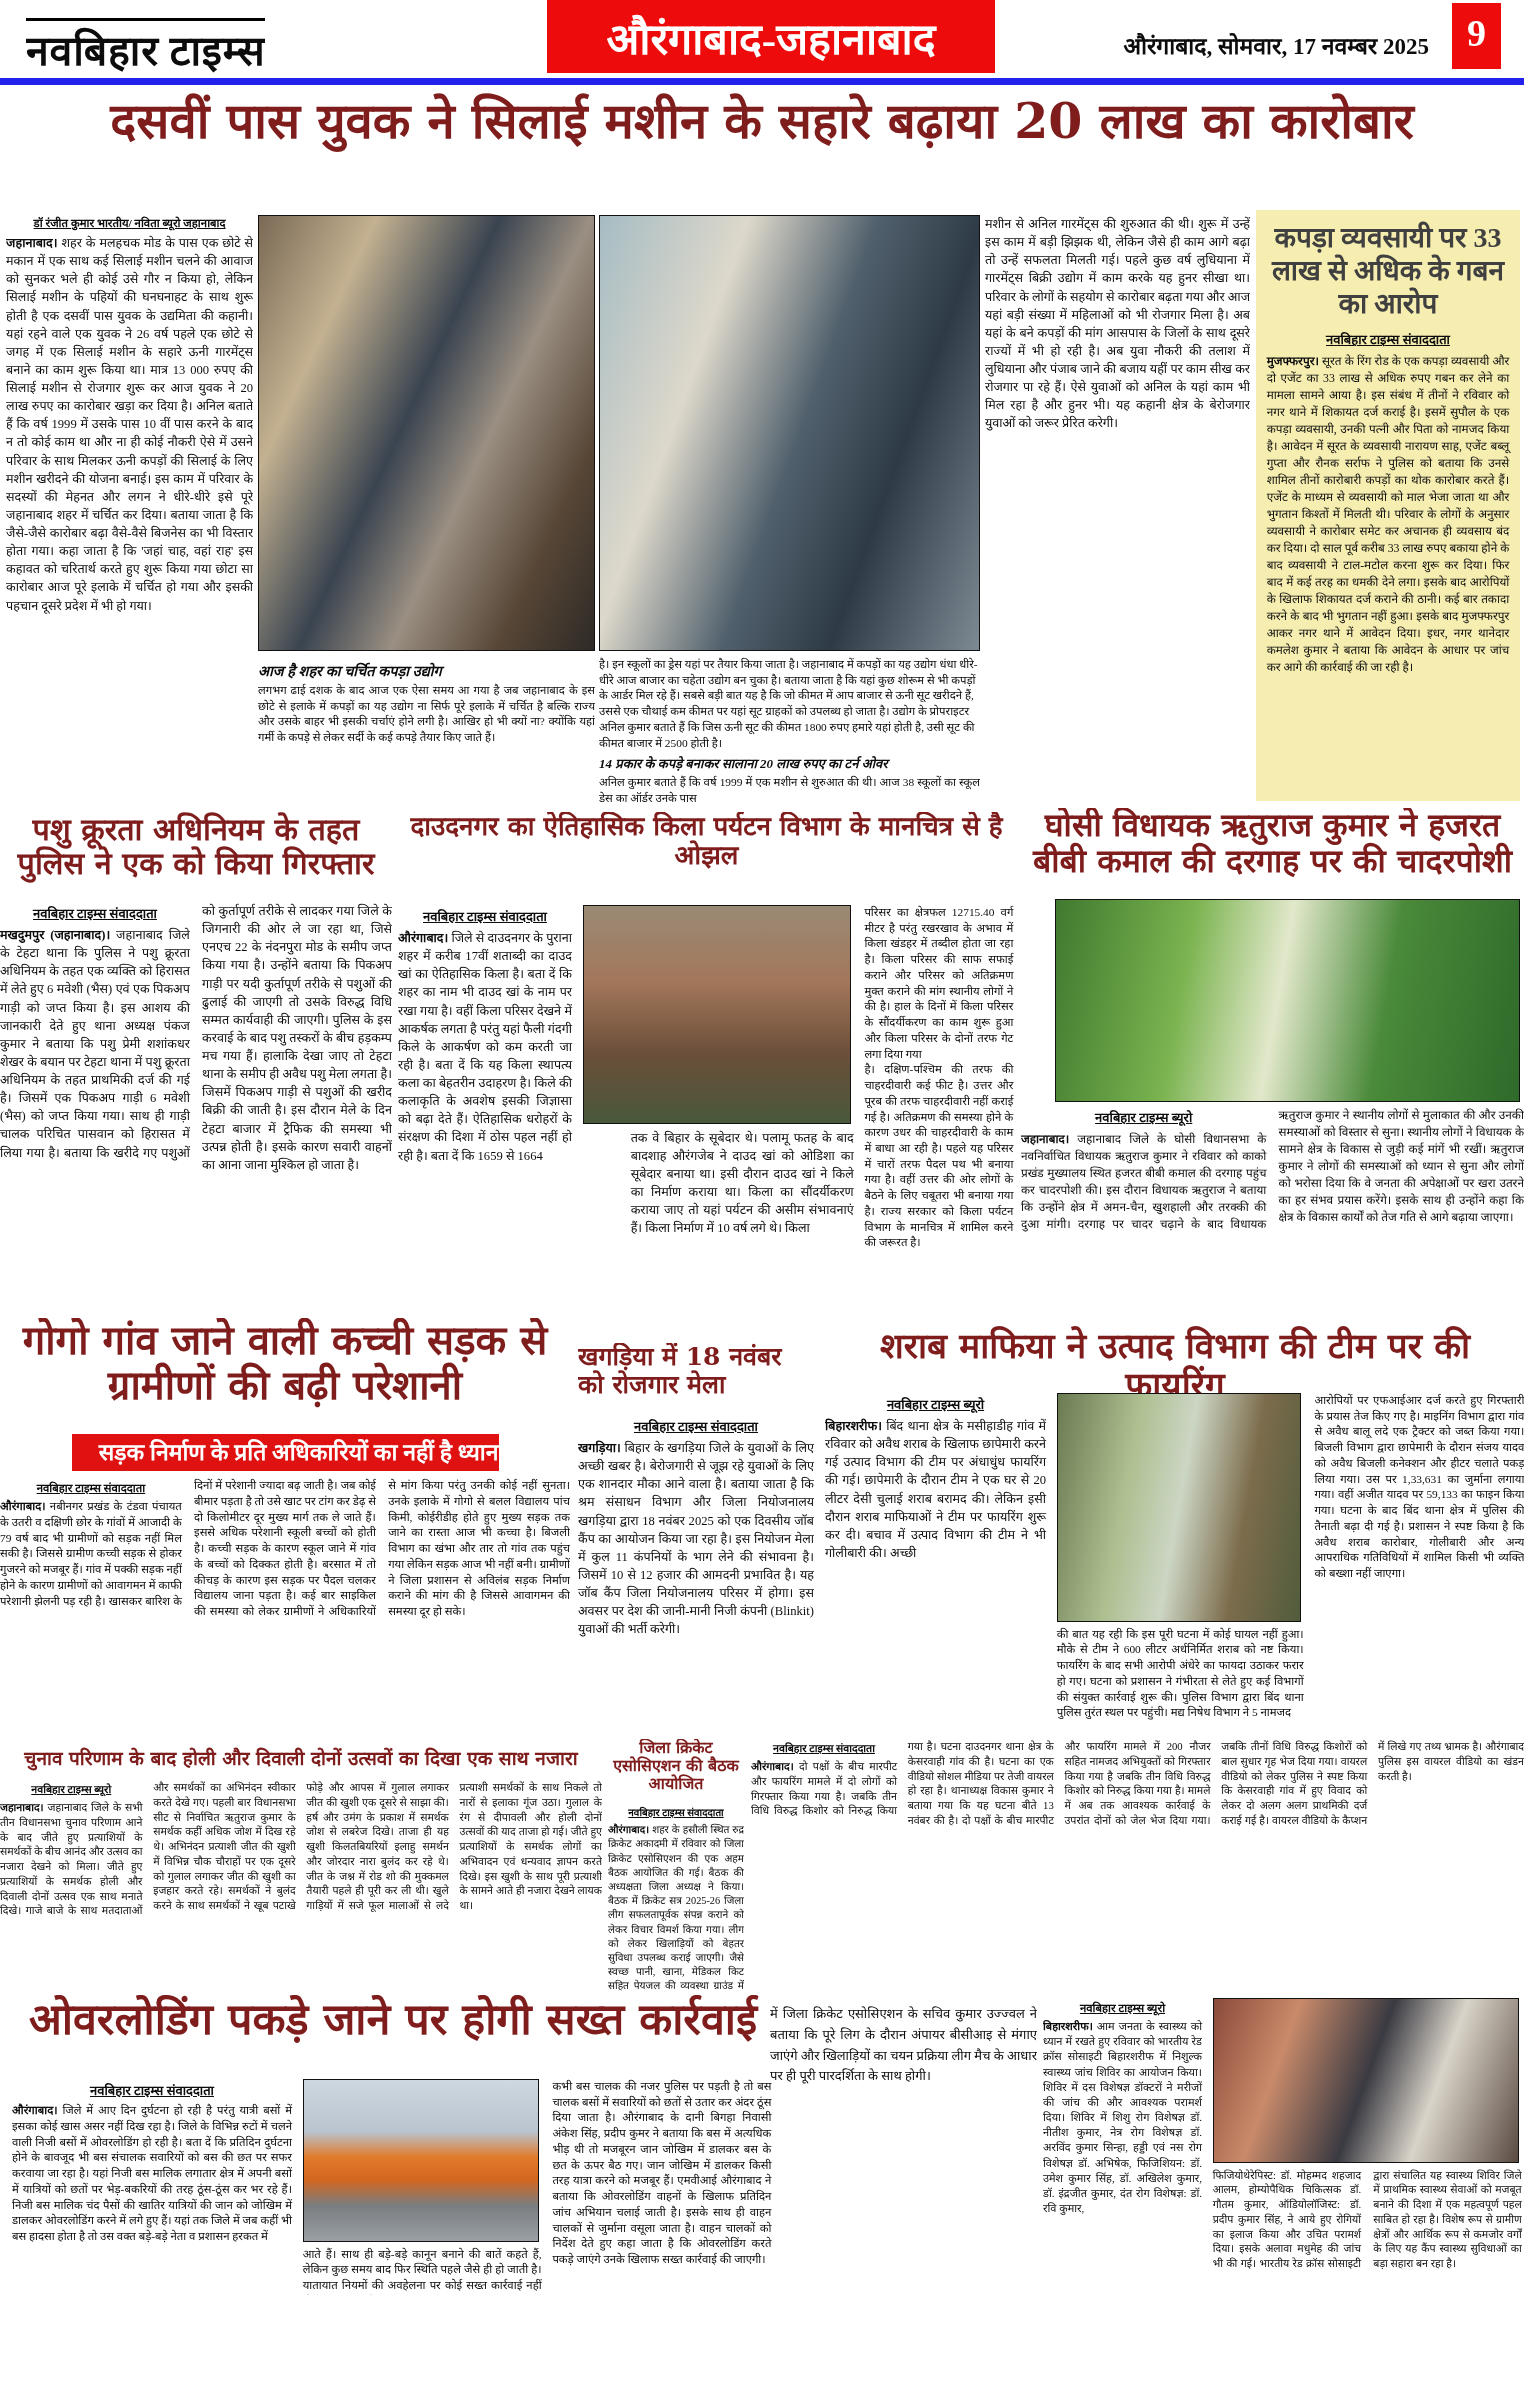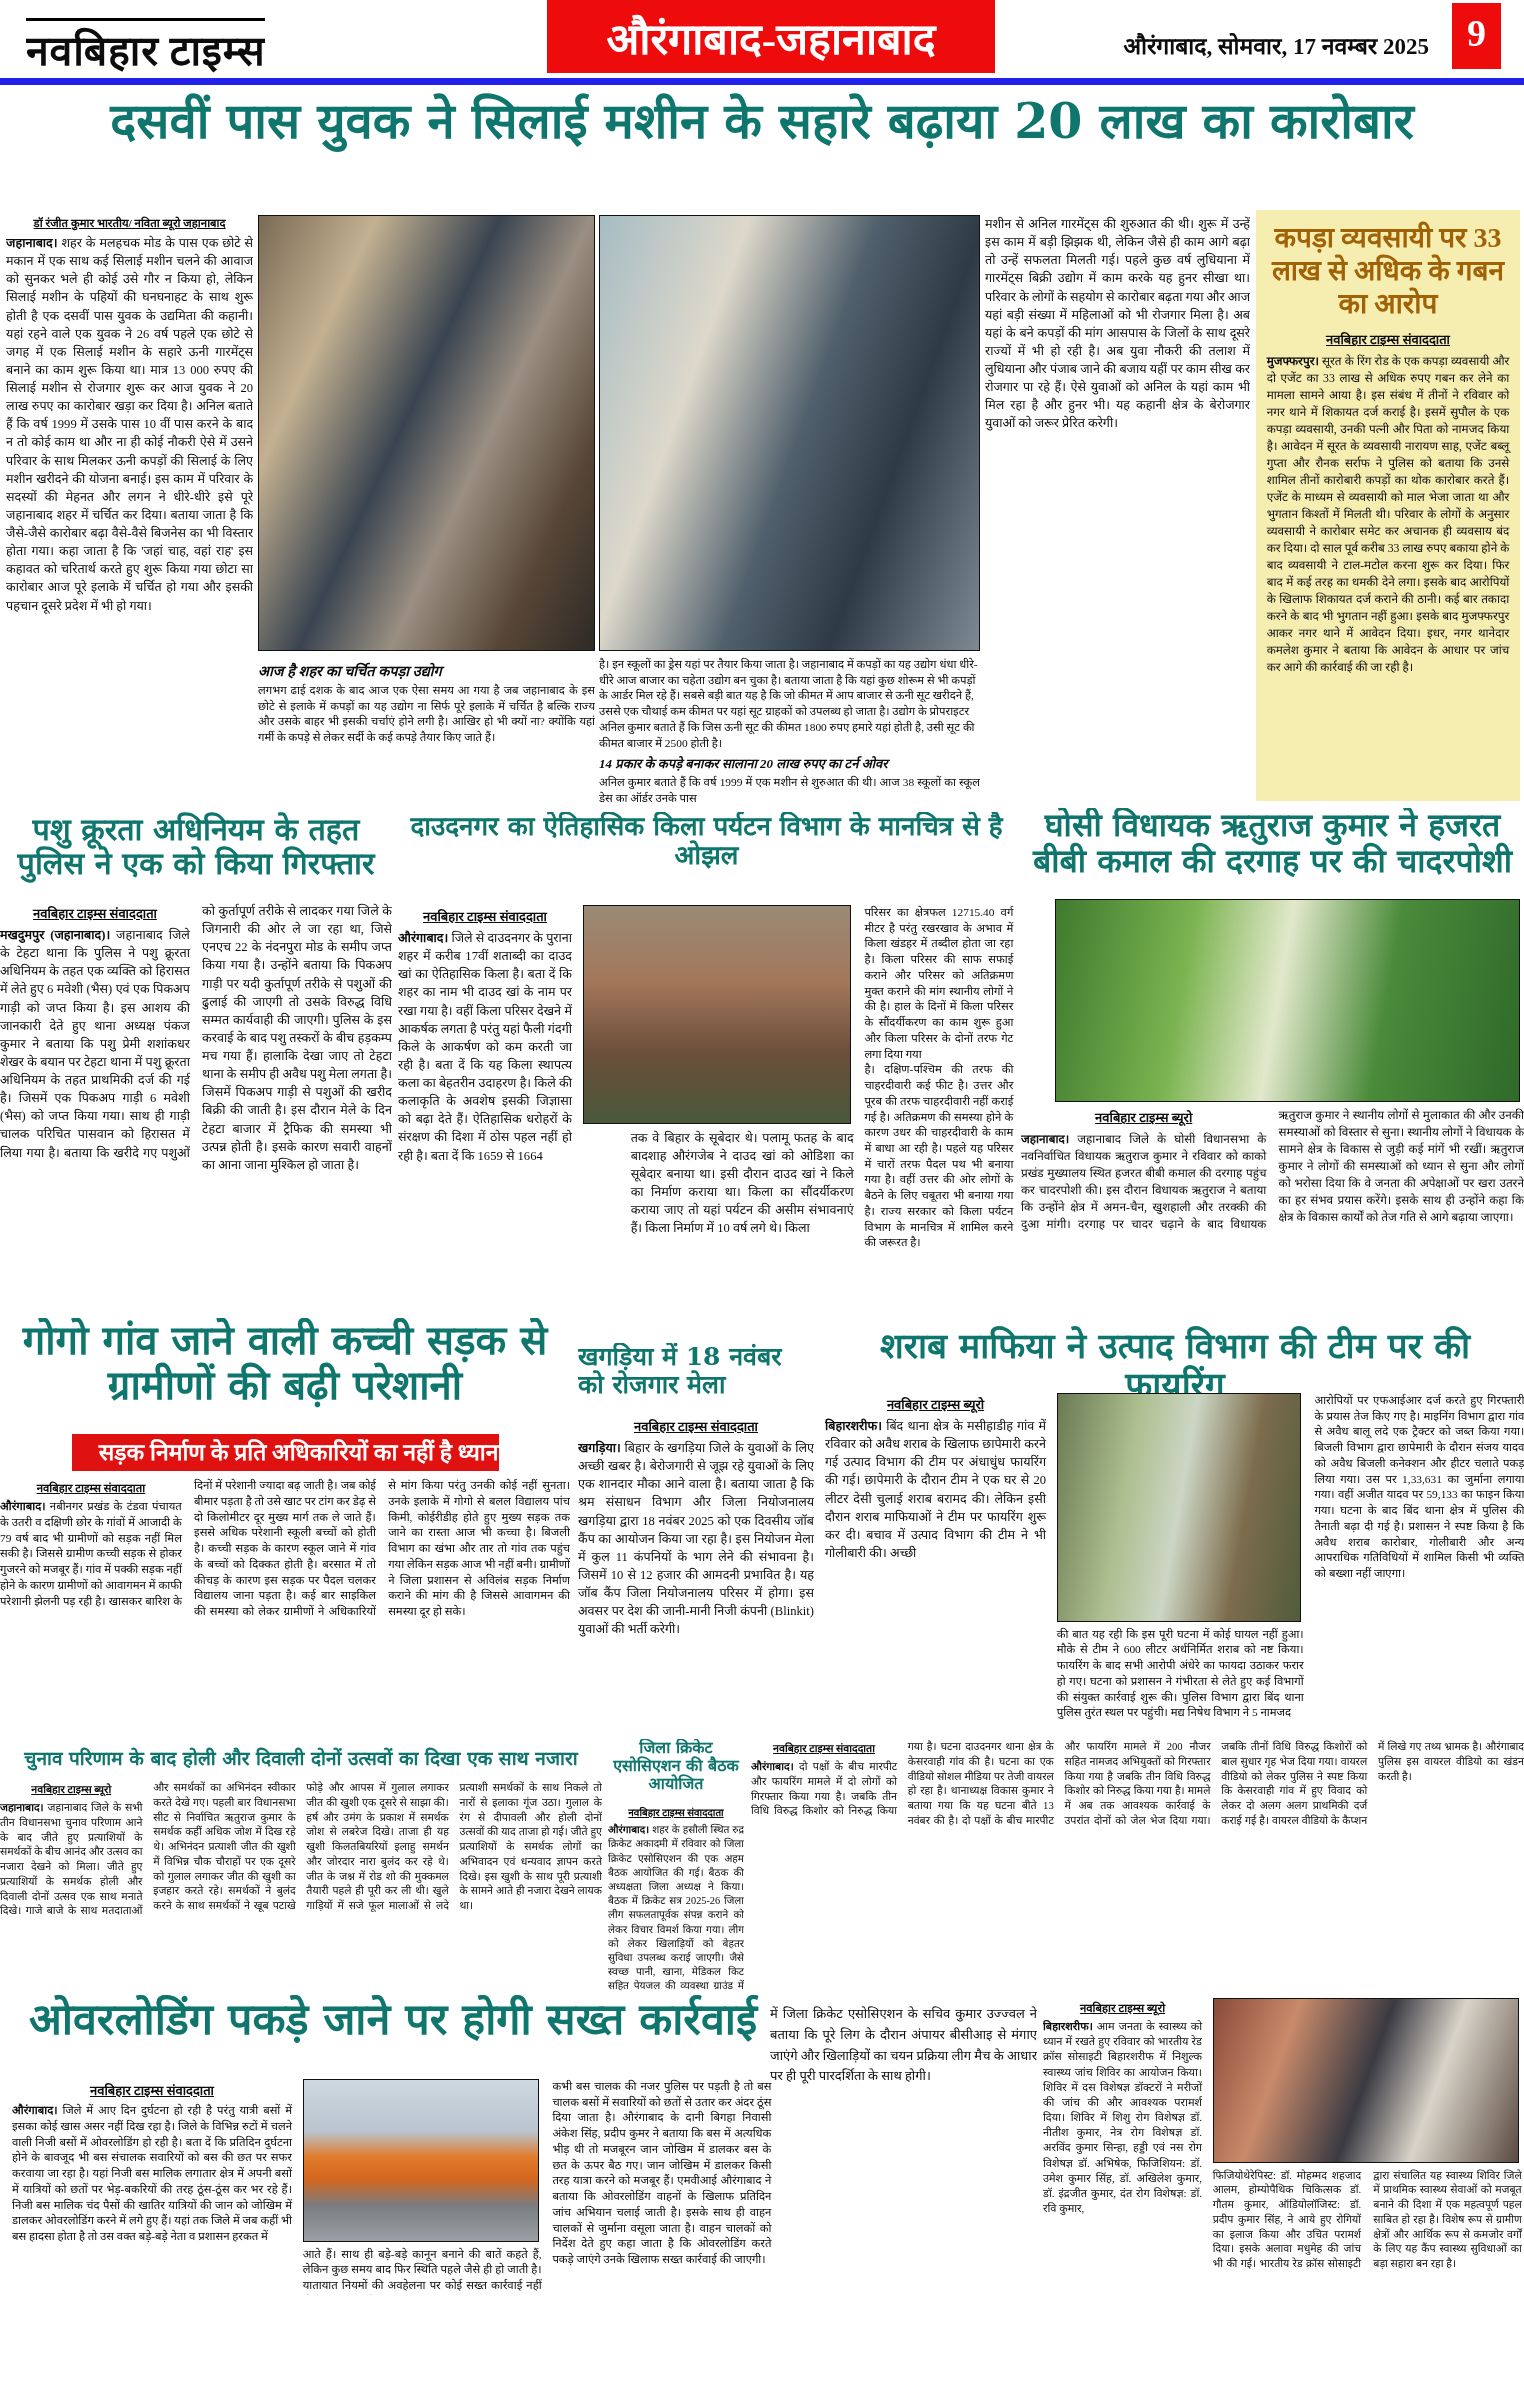--- a/index.html
+++ b/index.html
@@ -11,21 +11,21 @@
   .abs { position:absolute; overflow:hidden; }
 
   
   .paper-title { font-size:41px; font-weight:bold; letter-spacing:0.8px; border-top:3px solid #000; }
   .edition-box { background:#ee0b0b; color:#fff; font-weight:bold; font-size:43px; text-align:center; padding:7.6px 15.2px 10.7px; }
   .date-line { font-size:23px; font-weight:bold; }
   .page-no { background:#ee0b0b; color:#fff; font-weight:bold; font-size:38px; text-align:center; line-height:61px; }
   .blue-rule { background:#2222ec; }
 
   
-  .hl { font-weight:bold; text-align:center; line-height:1.12; color:#0f766e; font-family:"DejaVu Serif","Liberation Serif",serif; }
+  .hl { font-weight:bold; text-align:center; line-height:1.12; color:#7f1d1d; font-family:"DejaVu Serif","Liberation Serif",serif; }
   .lead-hl { font-size:49px; line-height:1.15; white-space:nowrap; }
 
   
   .byline { font-weight:bold; text-decoration:underline; text-align:center; font-size:13px; margin:1.5px 0 4.6px; }
   .body-txt { font-size:12.6px; line-height:1.44; text-align:justify; }
   .body-sm { font-size:11.4px; line-height:1.38; text-align:justify; }
   .dl { font-weight:bold; }
   .cols2 { column-count:2; column-gap:12.2px; }
   .cols3 { column-count:3; column-gap:12.2px; }
   .cols4 { column-count:4; column-gap:10.7px; }
@@ -37,21 +37,21 @@
   .ph-sew1 { background:linear-gradient(115deg,#7a6a55 0%,#c3b191 22%,#3a4450 45%,#9a8f82 62%,#574636 82%,#2e2a26 100%); }
   .ph-sew2 { background:linear-gradient(110deg,#a6bcc3 0%,#ddd8cb 28%,#50606c 52%,#2e3b46 72%,#7d8a94 100%); }
   .ph-fort { background:linear-gradient(180deg,#9a8a76 0%,#a3775a 35%,#6b4f3a 68%,#49583a 100%); }
   .ph-chadar { background:linear-gradient(100deg,#3f7a2f 0%,#7ab34f 28%,#e2e8cb 48%,#4a8a3a 70%,#2f6a2a 100%); }
   .ph-police { background:linear-gradient(100deg,#6a7a52 0%,#aebf90 30%,#ccd6c4 50%,#7c6c4c 74%,#515c3c 100%); }
   .ph-bus { background:linear-gradient(180deg,#cdd8e0 0%,#b9c4cf 32%,#e07a2a 48%,#d4661f 62%,#7a7d80 78%,#9aa0a6 100%); }
   .ph-camp { background:linear-gradient(110deg,#8a4a3a 0%,#c98a6a 24%,#3a3a42 50%,#d9d4c9 70%,#5a4a42 100%); }
 
   
   .yellow-box { background:#f6eeb0; padding:10.7px 10.7px; }
-  .yellow-hl { color:#a16207; font-weight:bold; font-size:28px; line-height:1.18; text-align:center; margin-bottom:10.7px; }
+  .yellow-hl { color:#404040; font-weight:bold; font-size:28px; line-height:1.18; text-align:center; margin-bottom:10.7px; }
   .red-strap { background:#e01111; color:#fff; font-weight:bold; font-size:23px; text-align:center; line-height:37px; }
 
   
   .colorbar { display:flex; align-items:flex-start; gap:6.9px; padding-left:27.4px; }
   .blob { display:inline-block; width:38px; height:26px; border-radius:17px 17px 13.7px 13.7px; }
 </style>
 </head>
 <body>
 
 <div id="page">

